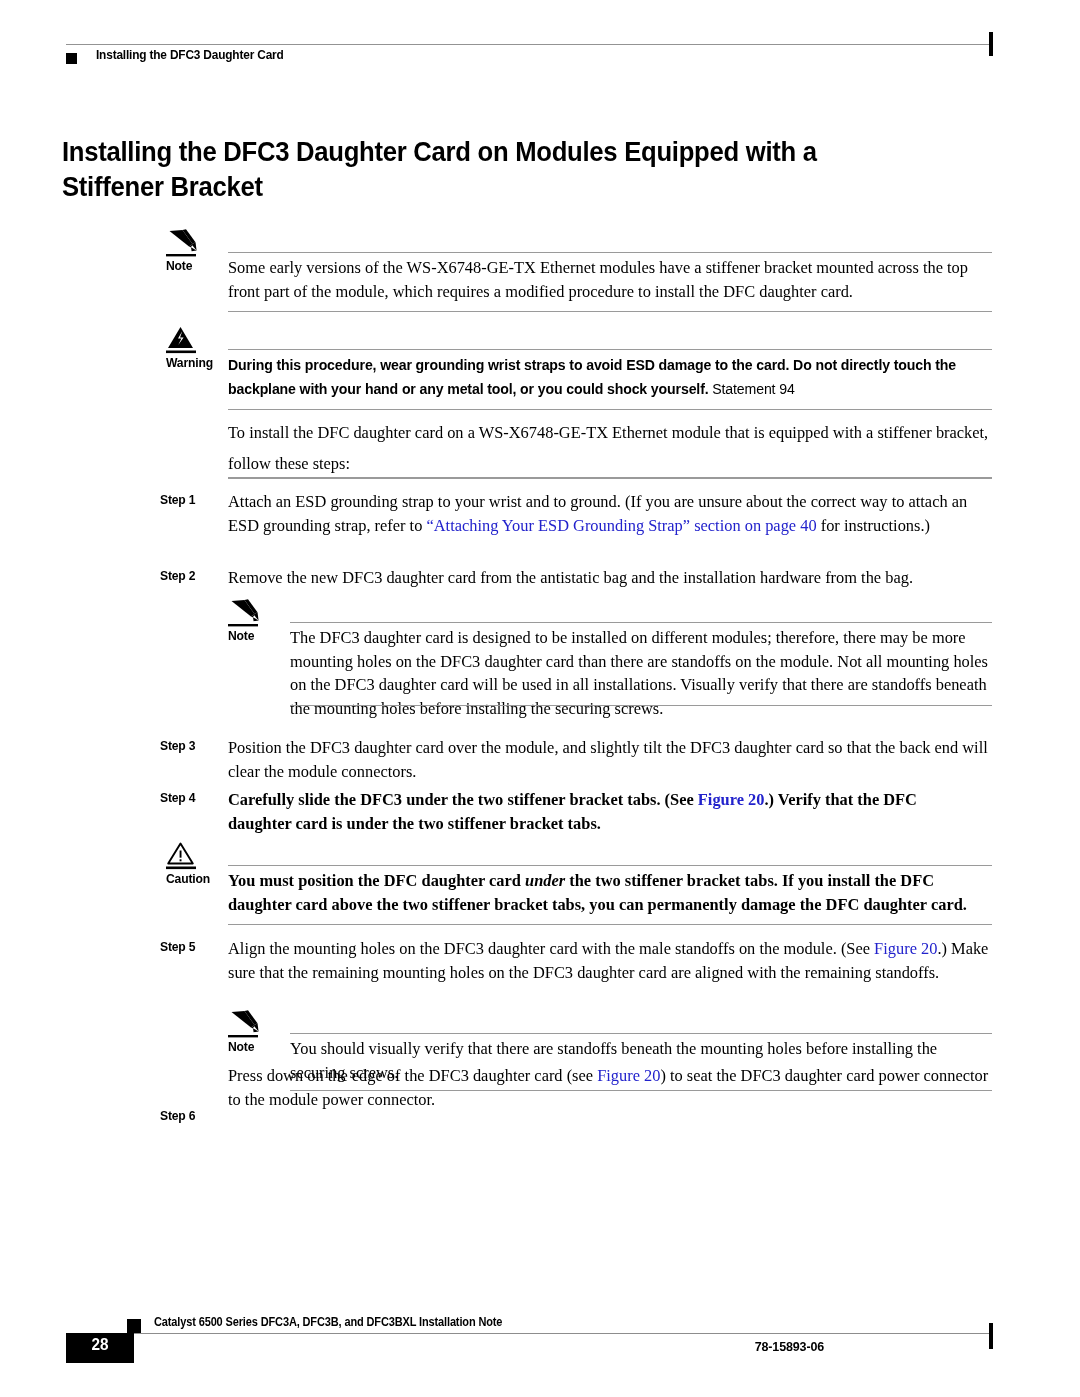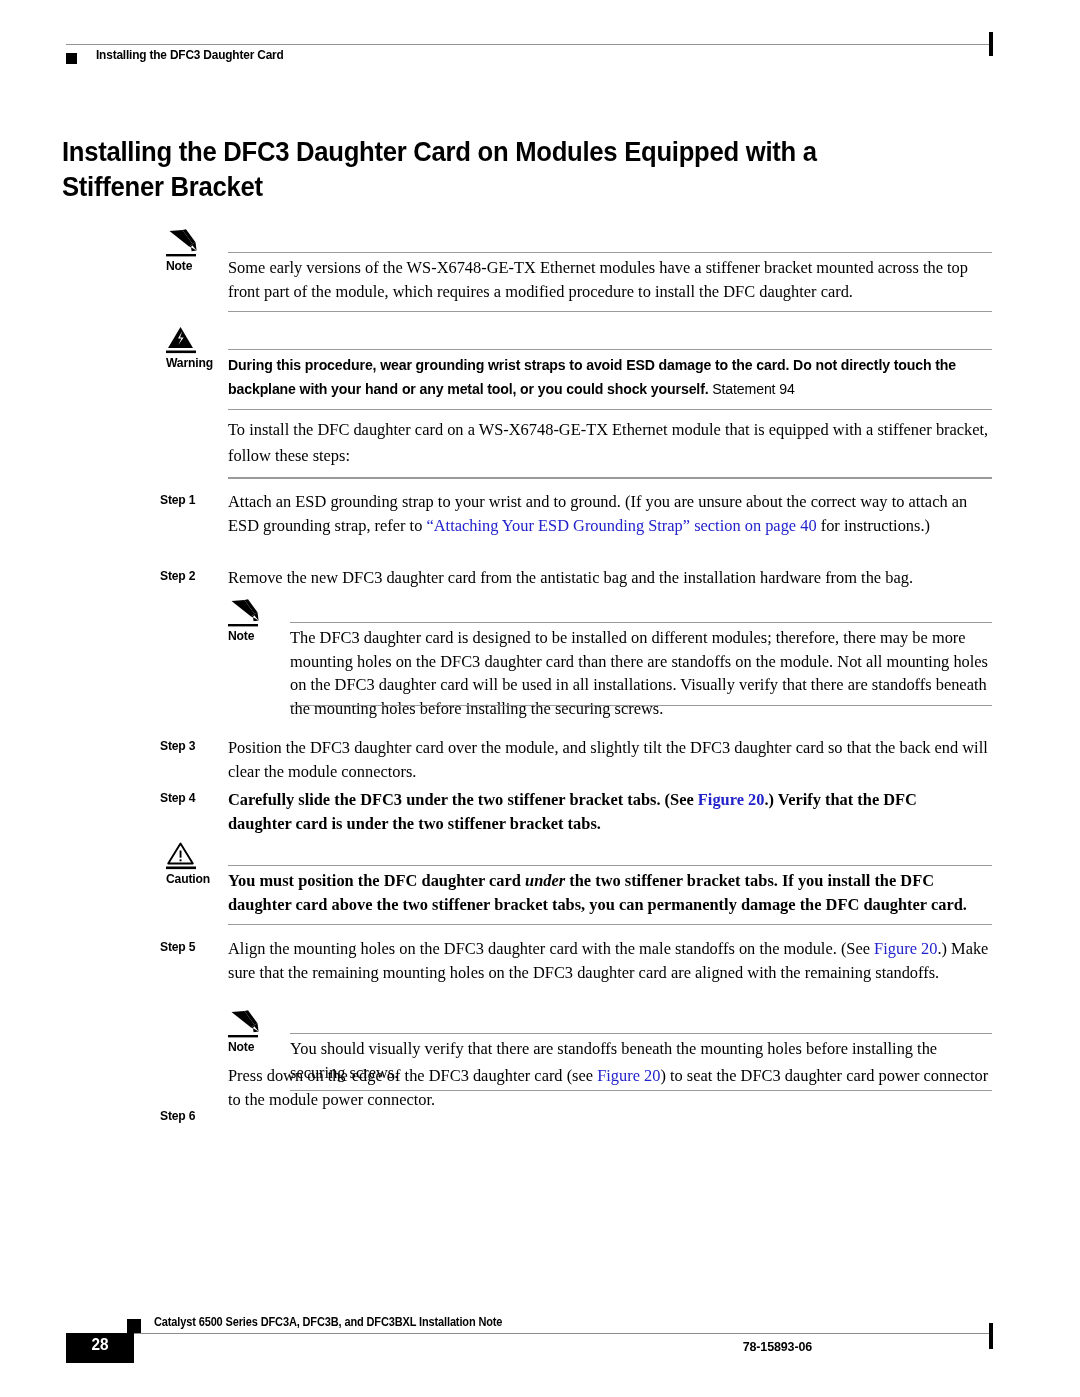--- a/index.html
+++ b/index.html
@@ -140,21 +140,21 @@
   }
   .stmt {
     font-weight: normal;
   }
 
   
   .para {
     position: absolute;
     font-family: "Liberation Serif", "DejaVu Serif", serif;
     font-size: 16.4px;
-    line-height: 26px;
+    line-height: 31px;
     color: #000000;
   }
 
   
   .step-label {
     position: absolute;
     font-family: "Liberation Sans Narrow", "Liberation Sans", sans-serif;
     font-weight: bold;
     font-size: 13.5px;
     letter-spacing: -0.2px;
@@ -185,20 +185,21 @@
   }
   .ital { font-style: italic; }
 
   
   .footer {
     position: absolute;
     left: 0;
     top: 1300px;
     width: 908px;
     height: 80px;
+    padding-left: 12px;
   }
   .footer-rule {
     position: absolute;
     left: 66px;
     top: 33px;
     width: 926px;
     height: 1px;
     background: #8d8d8d;
   }
   .footer-tick {

